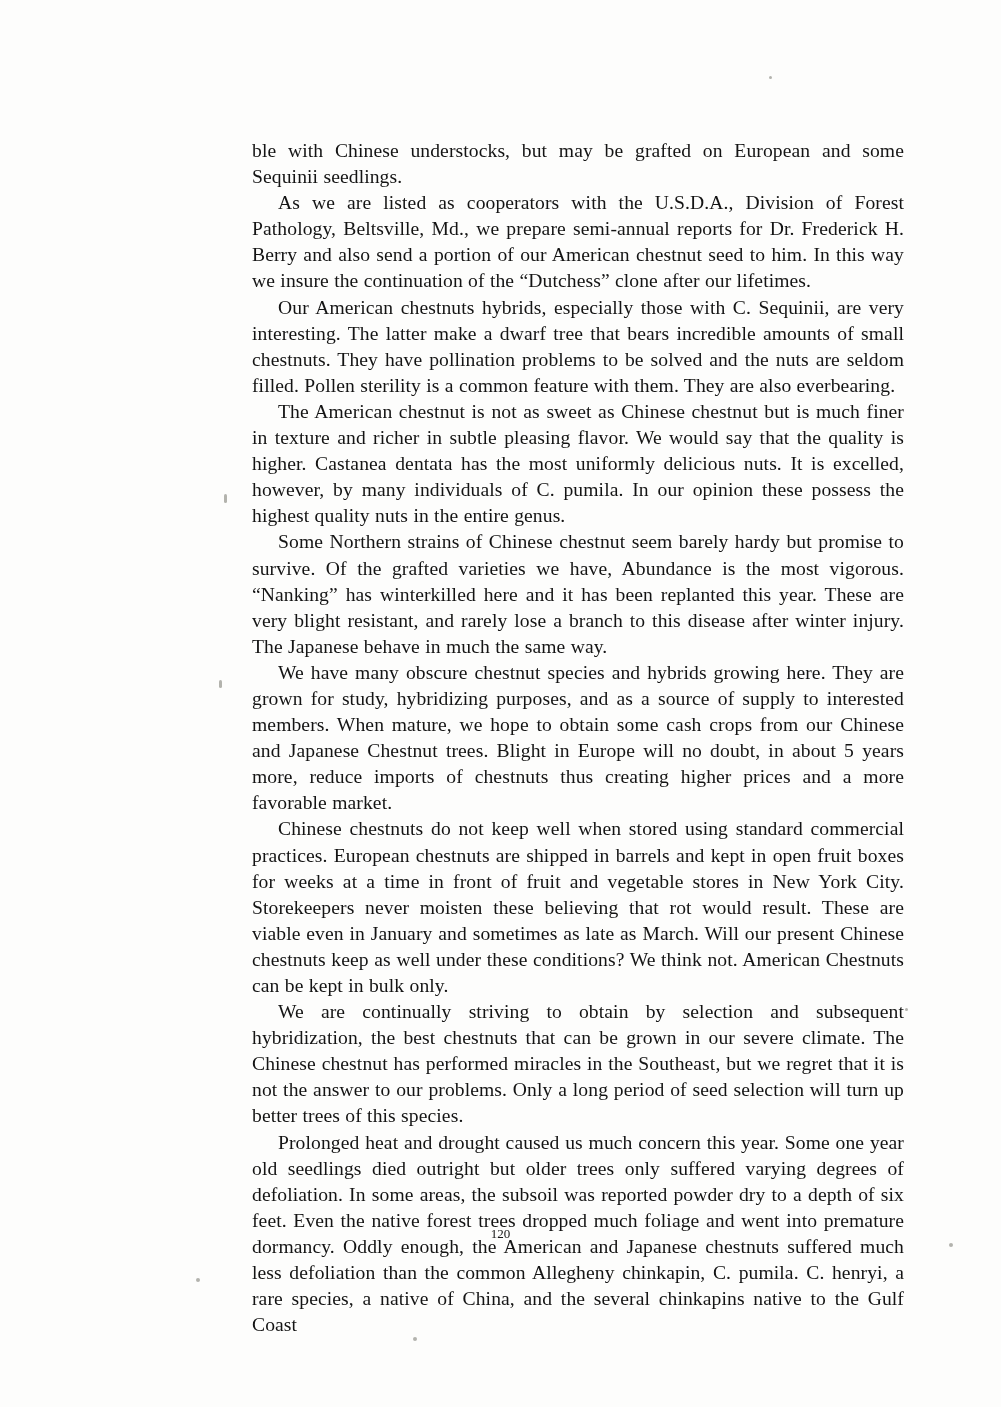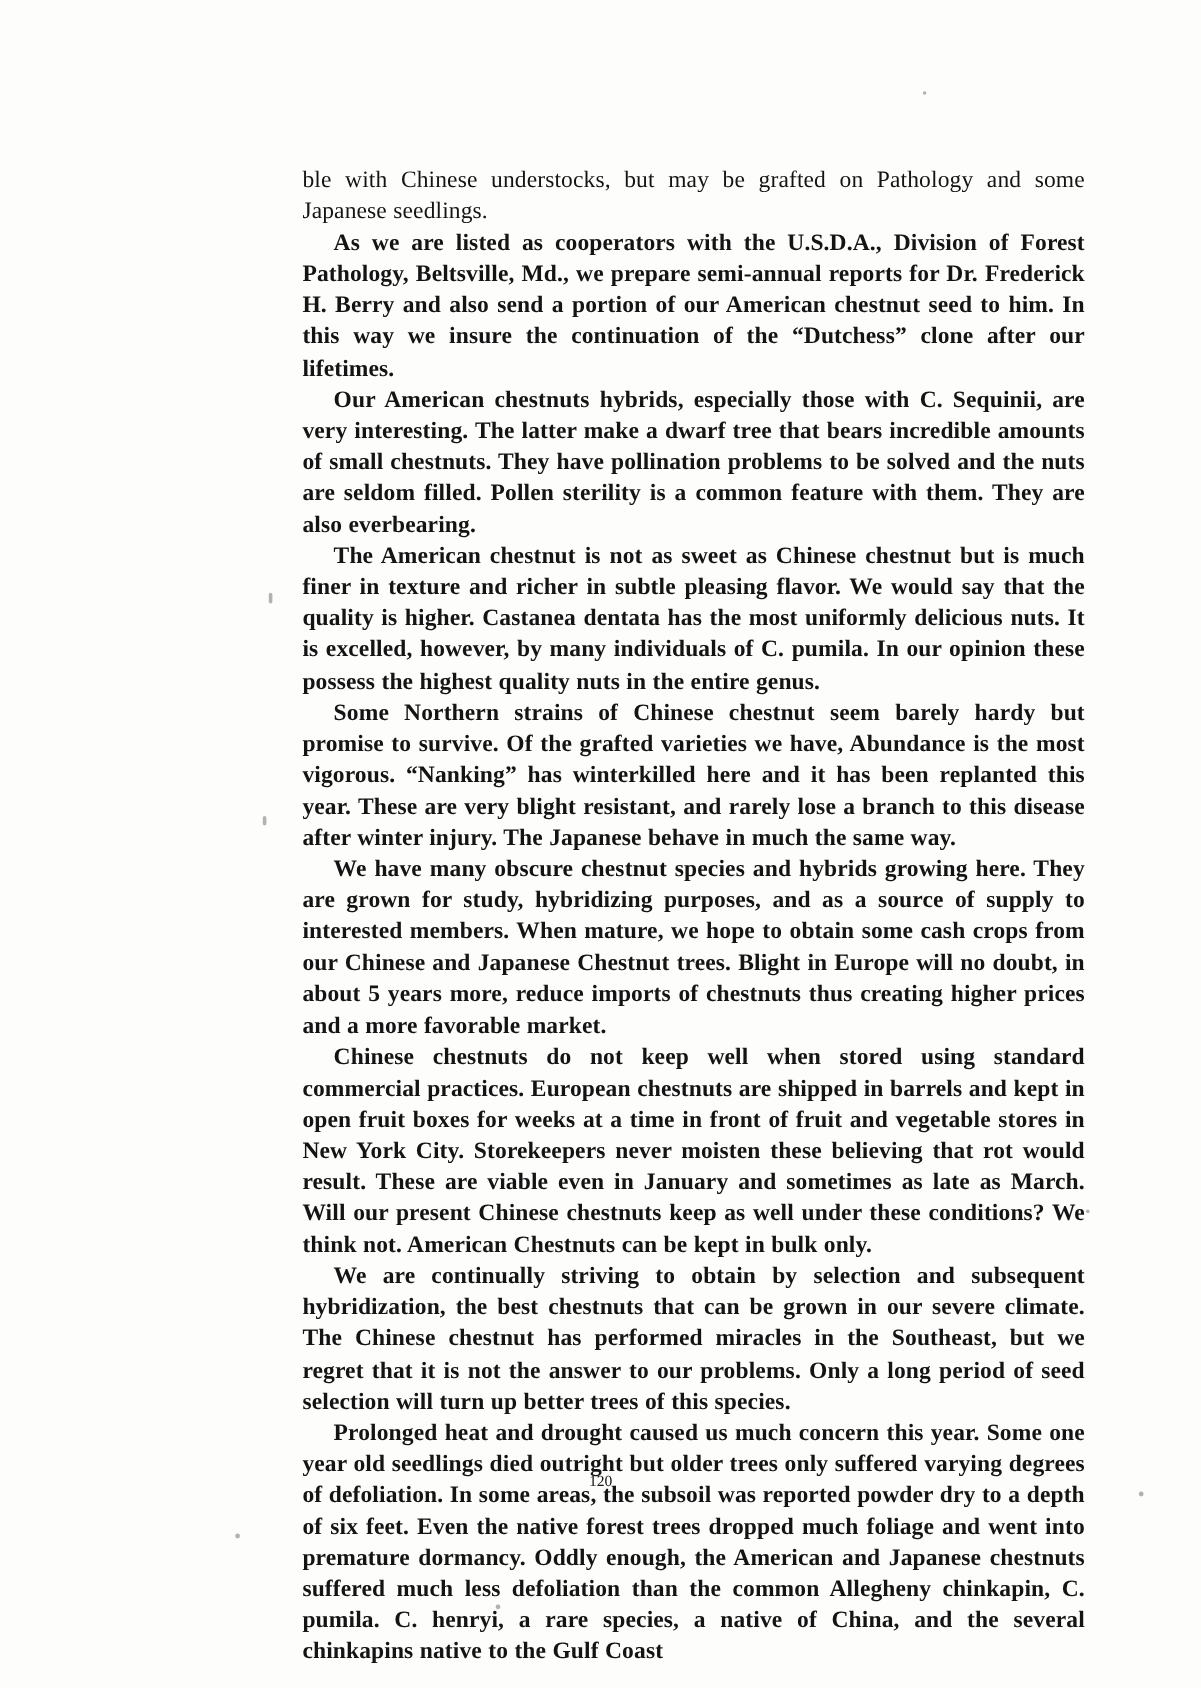--- a/index.html
+++ b/index.html
@@ -34,21 +34,20 @@
     font-size: 19.6px;
     line-height: 26.1px;
     text-align: justify;
     text-justify: inter-word;
     letter-spacing: 0.1px;
     word-spacing: 0.3px;
     color: #141414;
   }
   p.para.indent {
     text-indent: 26px;
-    font-weight: bold;
   }
   .pagenum {
     position: absolute;
     top: 1226px;
     left: 0;
     width: 1001px;
     text-align: center;
     font-size: 13px;
     color: #141414;
     font-family: "Liberation Serif", serif;
@@ -67,21 +66,21 @@
   .speck.s5 { left: 413px; top: 1337px; width: 4px; height: 4px; }
   .speck.s6 { left: 949px; top: 1243px; width: 4px; height: 4px; }
   .speck.s7 { left: 905px; top: 1008px; width: 3px; height: 3px; }
 </style>
 </head>
 <body>
 
 <div class="page">
 
   <div class="textblock">
-    <p class="para">ble with Chinese understocks, but may be grafted on Pathology and some Japanese seedlings.</p>
+    <p class="para">ble with Chinese understocks, but may be grafted on European and some Sequinii seedlings.</p>
     <p class="para indent">As we are listed as cooperators with the U.S.D.A., Division of Forest Pathology, Beltsville, Md., we prepare semi-annual reports for Dr. Frederick H. Berry and also send a portion of our American chestnut seed to him. In this way we insure the continuation of the “Dutchess” clone after our lifetimes.</p>
     <p class="para indent">Our American chestnuts hybrids, especially those with C. Sequinii, are very interesting. The latter make a dwarf tree that bears incredible amounts of small chestnuts. They have pollination problems to be solved and the nuts are seldom filled. Pollen sterility is a common feature with them. They are also everbearing.</p>
     <p class="para indent">The American chestnut is not as sweet as Chinese chestnut but is much finer in texture and richer in subtle pleasing flavor. We would say that the quality is higher. Castanea dentata has the most uniformly delicious nuts. It is excelled, however, by many individuals of C. pumila. In our opinion these possess the highest quality nuts in the entire genus.</p>
     <p class="para indent">Some Northern strains of Chinese chestnut seem barely hardy but promise to survive. Of the grafted varieties we have, Abundance is the most vigorous. “Nanking” has winterkilled here and it has been replanted this year. These are very blight resistant, and rarely lose a branch to this disease after winter injury. The Japanese behave in much the same way.</p>
     <p class="para indent">We have many obscure chestnut species and hybrids growing here. They are grown for study, hybridizing purposes, and as a source of supply to interested members. When mature, we hope to obtain some cash crops from our Chinese and Japanese Chestnut trees. Blight in Europe will no doubt, in about 5 years more, reduce imports of chestnuts thus creating higher prices and a more favorable market.</p>
     <p class="para indent">Chinese chestnuts do not keep well when stored using standard commercial practices. European chestnuts are shipped in barrels and kept in open fruit boxes for weeks at a time in front of fruit and vegetable stores in New York City. Storekeepers never moisten these believing that rot would result. These are viable even in January and sometimes as late as March. Will our present Chinese chestnuts keep as well under these conditions? We think not. American Chestnuts can be kept in bulk only.</p>
     <p class="para indent">We are continually striving to obtain by selection and subsequent hybridization, the best chestnuts that can be grown in our severe climate. The Chinese chestnut has performed miracles in the Southeast, but we regret that it is not the answer to our problems. Only a long period of seed selection will turn up better trees of this species.</p>
     <p class="para indent">Prolonged heat and drought caused us much concern this year. Some one year old seedlings died outright but older trees only suffered varying degrees of defoliation. In some areas, the subsoil was reported powder dry to a depth of six feet. Even the native forest trees dropped much foliage and went into premature dormancy. Oddly enough, the American and Japanese chestnuts suffered much less defoliation than the common Allegheny chinkapin, C. pumila. C. henryi, a rare species, a native of China, and the several chinkapins native to the Gulf Coast</p>
   </div>
 

